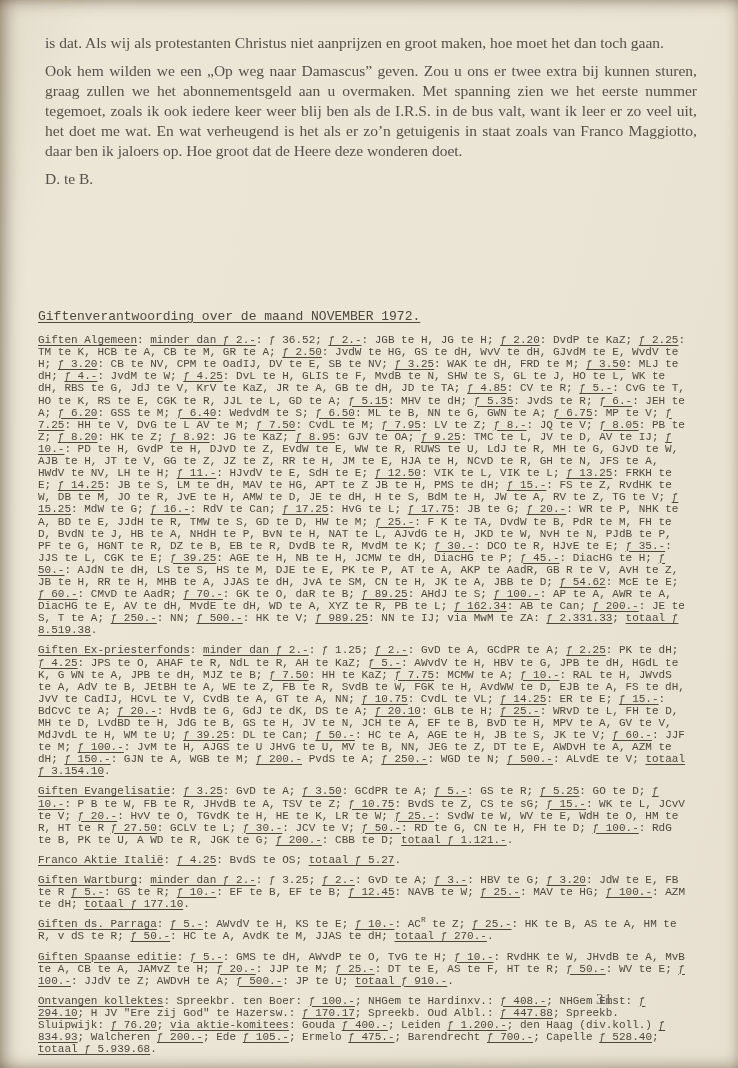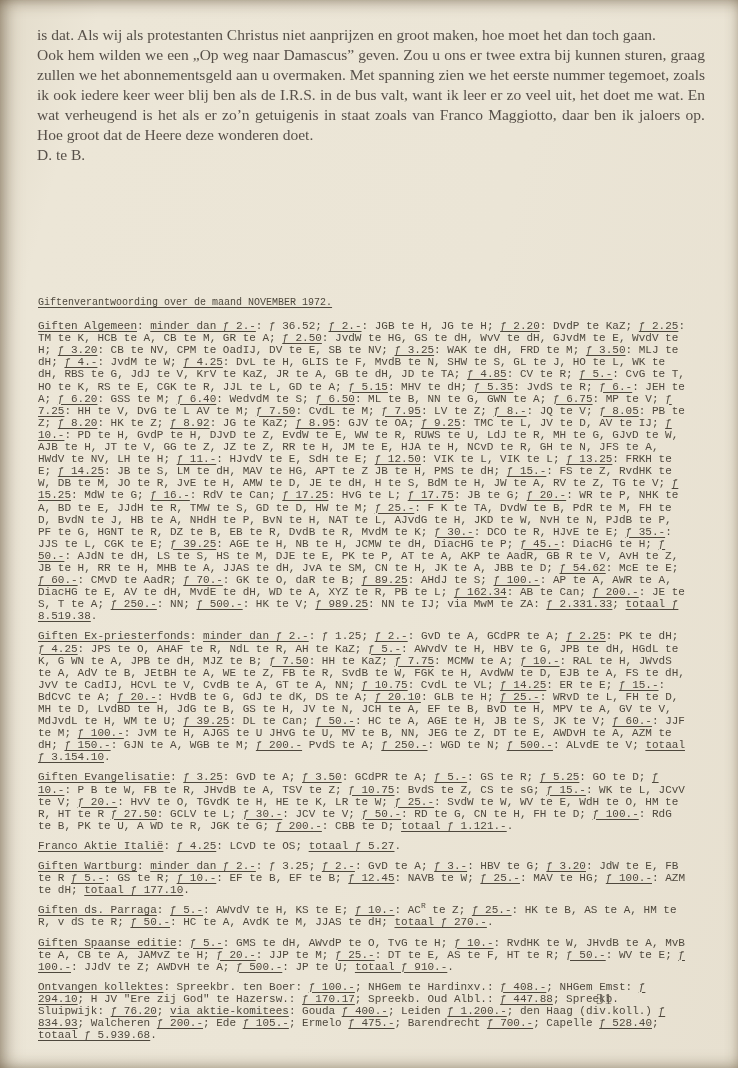--- a/index.html
+++ b/index.html
@@ -18,30 +18,30 @@
       inset -9px 0 14px -9px rgba(82, 63, 38, 0.30),
       inset 0 12px 16px -11px rgba(82, 63, 38, 0.45),
       inset 0 -12px 16px -11px rgba(82, 63, 38, 0.38);
   }
   .letter {
     position: absolute; left: 37px; top: 25px; width: 668px;
     font-size: 15.5px; line-height: 20px;
     color: #575049;
     text-align: justify;
   }
-  .letter p { margin: 0; font-family: Liberation Serif, serif; }
+  .letter p { margin: 8px; font-family: Liberation Serif, serif; }
   .signature { text-align: left; padding-right: 60px; }
   .report {
     position: absolute; left: 38px; top: 295px; width: 666px;
     font-family: "Liberation Mono", "DejaVu Sans Mono", monospace;
     font-size: 11px; line-height: 12.1px;
     color: #4e483d;
   }
   .report-title {
-    font-size: 10px; font-weight: normal; margin: 2px 0 11px 0;
+    font-size: 13px; font-weight: normal; margin: 16px 0 11px 0;
     text-decoration: underline; text-underline-offset: 2px;
   }
   .tw { margin: 0 16px 8px 0; }
   .ul { text-decoration: underline; text-underline-offset: 2px; }
   .tw sup { font-size: 8px; line-height: 0; }
   .page-number {
     position: absolute; left: 596px; top: 991px;
     font-size: 15px; color: #6a635a; letter-spacing: 1px;
   }
 </style>
@@ -55,21 +55,21 @@
     <p>Ook hem wilden we een „Op weg naar Damascus” geven. Zou u ons er twee extra bij kunnen sturen, graag zullen we het abonnementsgeld aan u overmaken. Met spanning zien we het eerste nummer tegemoet, zoals ik ook iedere keer weer blij ben als de I.R.S. in de bus valt, want ik leer er zo veel uit, het doet me wat. En wat verheugend is het als er zo’n getuigenis in staat zoals van Franco Maggiotto, daar ben ik jaloers op. Hoe groot dat de Heere deze wonderen doet.</p>
     <p class="signature">D. te B.</p>
   </div>
 
   <div class="report">
     <h2 class="report-title">Giftenverantwoording over de maand NOVEMBER 1972.</h2>
     <div id="sections">
         <p class="tw"><span class="ul">Giften Algemeen</span><span>: </span><span class="ul">minder dan ƒ 2.-</span><span>: ƒ 36.52; </span><span class="ul">ƒ 2.-</span><span>: JGB te H, JG te H; </span><span class="ul">ƒ 2.20</span><span>: DvdP te KaZ; </span><span class="ul">ƒ 2.25</span><span>: TM te K, HCB te A, CB te M, GR te A; </span><span class="ul">ƒ 2.50</span><span>: JvdW te HG, GS te dH, WvV te dH, GJvdM te E, WvdV te H; </span><span class="ul">ƒ 3.20</span><span>: CB te NV, CPM te OadIJ, DV te E, SB te NV; </span><span class="ul">ƒ 3.25</span><span>: WAK te dH, FRD te M; </span><span class="ul">ƒ 3.50</span><span>: MLJ te dH; </span><span class="ul">ƒ 4.-</span><span>: JvdM te W; </span><span class="ul">ƒ 4.25</span><span>: DvL te H, GLIS te F, MvdB te N, SHW te S, GL te J, HO te L, WK te dH, RBS te G, JdJ te V, KrV te KaZ, JR te A, GB te dH, JD te TA; </span><span class="ul">ƒ 4.85</span><span>: CV te R; </span><span class="ul">ƒ 5.-</span><span>: CvG te T, HO te K, RS te E, CGK te R, JJL te L, GD te A; </span><span class="ul">ƒ 5.15</span><span>: MHV te dH; </span><span class="ul">ƒ 5.35</span><span>: JvdS te R; </span><span class="ul">ƒ 6.-</span><span>: JEH te A; </span><span class="ul">ƒ 6.20</span><span>: GSS te M; </span><span class="ul">ƒ 6.40</span><span>: WedvdM te S; </span><span class="ul">ƒ 6.50</span><span>: ML te B, NN te G, GWN te A; </span><span class="ul">ƒ 6.75</span><span>: MP te V; </span><span class="ul">ƒ 7.25</span><span>: HH te V, DvG te L AV te M; </span><span class="ul">ƒ 7.50</span><span>: CvdL te M; </span><span class="ul">ƒ 7.95</span><span>: LV te Z; </span><span class="ul">ƒ 8.-</span><span>: JQ te V; </span><span class="ul">ƒ 8.05</span><span>: PB te Z; </span><span class="ul">ƒ 8.20</span><span>: HK te Z; </span><span class="ul">ƒ 8.92</span><span>: JG te KaZ; </span><span class="ul">ƒ 8.95</span><span>: GJV te OA; </span><span class="ul">ƒ 9.25</span><span>: TMC te L, JV te D, AV te IJ; </span><span class="ul">ƒ 10.-</span><span>: PD te H, GvdP te H, DJvD te Z, EvdW te E, WW te R, RUWS te U, LdJ te R, MH te G, GJvD te W, AJB te H, JT te V, GG te Z, JZ te Z, RR te H, JM te E, HJA te H, NCvD te R, GH te N, JFS te A, HWdV te NV, LH te H; </span><span class="ul">ƒ 11.-</span><span>: HJvdV te E, SdH te E; </span><span class="ul">ƒ 12.50</span><span>: VIK te L, VIK te L; </span><span class="ul">ƒ 13.25</span><span>: FRKH te E; </span><span class="ul">ƒ 14.25</span><span>: JB te S, LM te dH, MAV te HG, APT te Z JB te H, PMS te dH; </span><span class="ul">ƒ 15.-</span><span>: FS te Z, RvdHK te W, DB te M, JO te R, JvE te H, AMW te D, JE te dH, H te S, BdM te H, JW te A, RV te Z, TG te V; </span><span class="ul">ƒ 15.25</span><span>: MdW te G; </span><span class="ul">ƒ 16.-</span><span>: RdV te Can; </span><span class="ul">ƒ 17.25</span><span>: HvG te L; </span><span class="ul">ƒ 17.75</span><span>: JB te G; </span><span class="ul">ƒ 20.-</span><span>: WR te P, NHK te A, BD te E, JJdH te R, TMW te S, GD te D, HW te M; </span><span class="ul">ƒ 25.-</span><span>: F K te TA, DvdW te B, PdR te M, FH te D, BvdN te J, HB te A, NHdH te P, BvN te H, NAT te L, AJvdG te H, JKD te W, NvH te N, PJdB te P, PF te G, HGNT te R, DZ te B, EB te R, DvdB te R, MvdM te K; </span><span class="ul">ƒ 30.-</span><span>: DCO te R, HJvE te E; </span><span class="ul">ƒ 35.-</span><span>: JJS te L, CGK te E; </span><span class="ul">ƒ 39.25</span><span>: AGE te H, NB te H, JCMW te dH, DiacHG te P; </span><span class="ul">ƒ 45.-</span><span>: DiacHG te H; </span><span class="ul">ƒ 50.-</span><span>: AJdN te dH, LS te S, HS te M, DJE te E, PK te P, AT te A, AKP te AadR, GB R te V, AvH te Z, JB te H, RR te H, MHB te A, JJAS te dH, JvA te SM, CN te H, JK te A, JBB te D; </span><span class="ul">ƒ 54.62</span><span>: McE te E; </span><span class="ul">ƒ 60.-</span><span>: CMvD te AadR; </span><span class="ul">ƒ 70.-</span><span>: GK te O, daR te B; </span><span class="ul">ƒ 89.25</span><span>: AHdJ te S; </span><span class="ul">ƒ 100.-</span><span>: AP te A, AWR te A, DiacHG te E, AV te dH, MvdE te dH, WD te A, XYZ te R, PB te L; </span><span class="ul">ƒ 162.34</span><span>: AB te Can; </span><span class="ul">ƒ 200.-</span><span>: JE te S, T te A; </span><span class="ul">ƒ 250.-</span><span>: NN; </span><span class="ul">ƒ 500.-</span><span>: HK te V; </span><span class="ul">ƒ 989.25</span><span>: NN te IJ; via MwM te ZA: </span><span class="ul">ƒ 2.331.33</span><span>; </span><span class="ul">totaal ƒ 8.519.38</span><span>.</span></p>
         <p class="tw"><span class="ul">Giften Ex-priesterfonds</span><span>: </span><span class="ul">minder dan ƒ 2.-</span><span>: ƒ 1.25; </span><span class="ul">ƒ 2.-</span><span>: GvD te A, GCdPR te A; </span><span class="ul">ƒ 2.25</span><span>: PK te dH; </span><span class="ul">ƒ 4.25</span><span>: JPS te O, AHAF te R, NdL te R, AH te KaZ; </span><span class="ul">ƒ 5.-</span><span>: AWvdV te H, HBV te G, JPB te dH, HGdL te K, G WN te A, JPB te dH, MJZ te B; </span><span class="ul">ƒ 7.50</span><span>: HH te KaZ; </span><span class="ul">ƒ 7.75</span><span>: MCMW te A; </span><span class="ul">ƒ 10.-</span><span>: RAL te H, JWvdS te A, AdV te B, JEtBH te A, WE te Z, FB te R, SvdB te W, FGK te H, AvdWW te D, EJB te A, FS te dH, JvV te CadIJ, HCvL te V, CvdB te A, GT te A, NN; </span><span class="ul">ƒ 10.75</span><span>: CvdL te VL; </span><span class="ul">ƒ 14.25</span><span>: ER te E; </span><span class="ul">ƒ 15.-</span><span>: BdCvC te A; </span><span class="ul">ƒ 20.-</span><span>: HvdB te G, GdJ te dK, DS te A; </span><span class="ul">ƒ 20.10</span><span>: GLB te H; </span><span class="ul">ƒ 25.-</span><span>: WRvD te L, FH te D, MH te D, LvdBD te H, JdG te B, GS te H, JV te N, JCH te A, EF te B, BvD te H, MPV te A, GV te V, MdJvdL te H, WM te U; </span><span class="ul">ƒ 39.25</span><span>: DL te Can; </span><span class="ul">ƒ 50.-</span><span>: HC te A, AGE te H, JB te S, JK te V; </span><span class="ul">ƒ 60.-</span><span>: JJF te M; </span><span class="ul">ƒ 100.-</span><span>: JvM te H, AJGS te U JHvG te U, MV te B, NN, JEG te Z, DT te E, AWDvH te A, AZM te dH; </span><span class="ul">ƒ 150.-</span><span>: GJN te A, WGB te M; </span><span class="ul">ƒ 200.-</span><span> PvdS te A; </span><span class="ul">ƒ 250.-</span><span>: WGD te N; </span><span class="ul">ƒ 500.-</span><span>: ALvdE te V; </span><span class="ul">totaal ƒ 3.154.10</span><span>.</span></p>
         <p class="tw"><span class="ul">Giften Evangelisatie</span><span>: </span><span class="ul">ƒ 3.25</span><span>: GvD te A; </span><span class="ul">ƒ 3.50</span><span>: GCdPR te A; </span><span class="ul">ƒ 5.-</span><span>: GS te R; </span><span class="ul">ƒ 5.25</span><span>: GO te D; </span><span class="ul">ƒ 10.-</span><span>: P B te W, FB te R, JHvdB te A, TSV te Z; </span><span class="ul">ƒ 10.75</span><span>: BvdS te Z, CS te sG; </span><span class="ul">ƒ 15.-</span><span>: WK te L, JCvV te V; </span><span class="ul">ƒ 20.-</span><span>: HvV te O, TGvdK te H, HE te K, LR te W; </span><span class="ul">ƒ 25.-</span><span>: SvdW te W, WV te E, WdH te O, HM te R, HT te R </span><span class="ul">ƒ 27.50</span><span>: GCLV te L; </span><span class="ul">ƒ 30.-</span><span>: JCV te V; </span><span class="ul">ƒ 50.-</span><span>: RD te G, CN te H, FH te D; </span><span class="ul">ƒ 100.-</span><span>: RdG te B, PK te U, A WD te R, JGK te G; </span><span class="ul">ƒ 200.-</span><span>: CBB te D; </span><span class="ul">totaal ƒ 1.121.-</span><span>.</span></p>
-        <p class="tw"><span class="ul">Franco Aktie Italië</span><span>: </span><span class="ul">ƒ 4.25</span><span>: LCvD te OS; </span><span class="ul">totaal ƒ 5.27</span><span>.</span></p>
+        <p class="tw"><span class="ul">Franco Aktie Italië</span><span>: </span><span class="ul">ƒ 4.25</span><span>: BvdS te OS; </span><span class="ul">totaal ƒ 5.27</span><span>.</span></p>
         <p class="tw"><span class="ul">Giften Wartburg</span><span>: </span><span class="ul">minder dan ƒ 2.-</span><span>: ƒ 3.25; </span><span class="ul">ƒ 2.-</span><span>: GvD te A; </span><span class="ul">ƒ 3.-</span><span>: HBV te G; </span><span class="ul">ƒ 3.20</span><span>: JdW te E, FB te R </span><span class="ul">ƒ 5.-</span><span>: GS te R; </span><span class="ul">ƒ 10.-</span><span>: EF te B, EF te B; </span><span class="ul">ƒ 12.45</span><span>: NAVB te W; </span><span class="ul">ƒ 25.-</span><span>: MAV te HG; </span><span class="ul">ƒ 100.-</span><span>: AZM te dH; </span><span class="ul">totaal ƒ 177.10</span><span>.</span></p>
         <p class="tw"><span class="ul">Giften ds. Parraga</span><span>: </span><span class="ul">ƒ 5.-</span><span>: AWvdV te H, KS te E; </span><span class="ul">ƒ 10.-</span><span>: AC</span><sup>R</sup><span> te Z; </span><span class="ul">ƒ 25.-</span><span>: HK te B, AS te A, HM te R, v dS te R; </span><span class="ul">ƒ 50.-</span><span>: HC te A, AvdK te M, JJAS te dH; </span><span class="ul">totaal ƒ 270.-</span><span>.</span></p>
         <p class="tw"><span class="ul">Giften Spaanse editie</span><span>: </span><span class="ul">ƒ 5.-</span><span>: GMS te dH, AWvdP te O, TvG te H; </span><span class="ul">ƒ 10.-</span><span>: RvdHK te W, JHvdB te A, MvB te A, CB te A, JAMvZ te H; </span><span class="ul">ƒ 20.-</span><span>: JJP te M; </span><span class="ul">ƒ 25.-</span><span>: DT te E, AS te F, HT te R; </span><span class="ul">ƒ 50.-</span><span>: WV te E; </span><span class="ul">ƒ 100.-</span><span>: JJdV te Z; AWDvH te A; </span><span class="ul">ƒ 500.-</span><span>: JP te U; </span><span class="ul">totaal ƒ 910.-</span><span>.</span></p>
         <p class="tw"><span class="ul">Ontvangen kollektes</span><span>: Spreekbr. ten Boer: </span><span class="ul">ƒ 100.-</span><span>; NHGem te Hardinxv.: </span><span class="ul">ƒ 408.-</span><span>; NHGem Emst: </span><span class="ul">ƒ 294.10</span><span>; H JV "Ere zij God" te Hazersw.: </span><span class="ul">ƒ 170.17</span><span>; Spreekb. Oud Albl.: </span><span class="ul">ƒ 447.88</span><span>; Spreekb. Sluipwijk: </span><span class="ul">ƒ 76.20</span><span>; </span><span class="ul">via aktie-komitees</span><span>: Gouda </span><span class="ul">ƒ 400.-</span><span>; Leiden </span><span class="ul">ƒ 1.200.-</span><span>; den Haag (div.koll.) </span><span class="ul">ƒ 834.93</span><span>; Walcheren </span><span class="ul">ƒ 200.-</span><span>; Ede </span><span class="ul">ƒ 105.-</span><span>; Ermelo </span><span class="ul">ƒ 475.-</span><span>; Barendrecht </span><span class="ul">ƒ 700.-</span><span>; Capelle </span><span class="ul">ƒ 528.40</span><span>; </span><span class="ul">totaal ƒ 5.939.68</span><span>.</span></p>
       </div>
   </div>
 
   <div class="page-number">31</div>
 
 </div>

